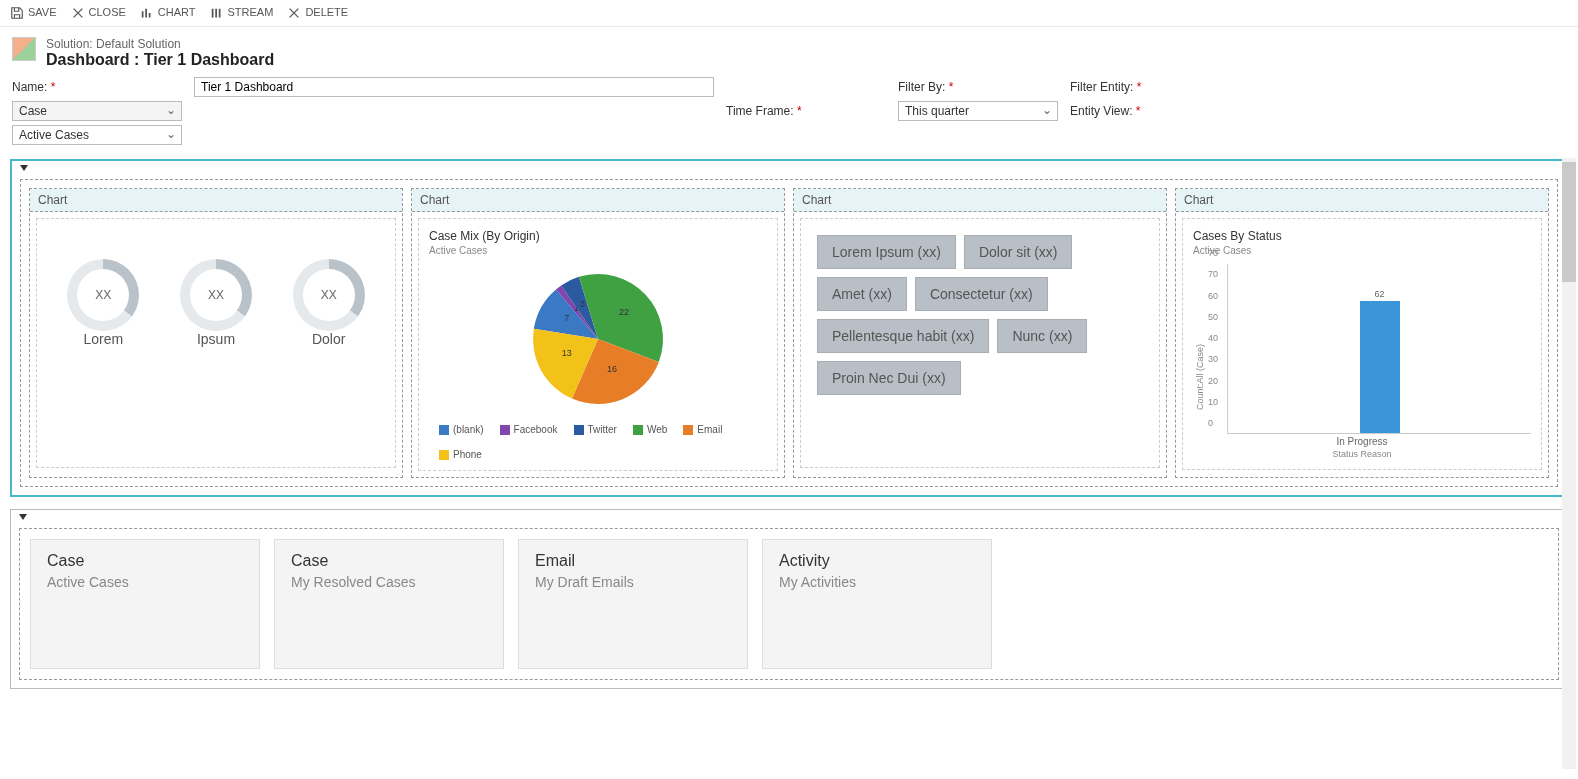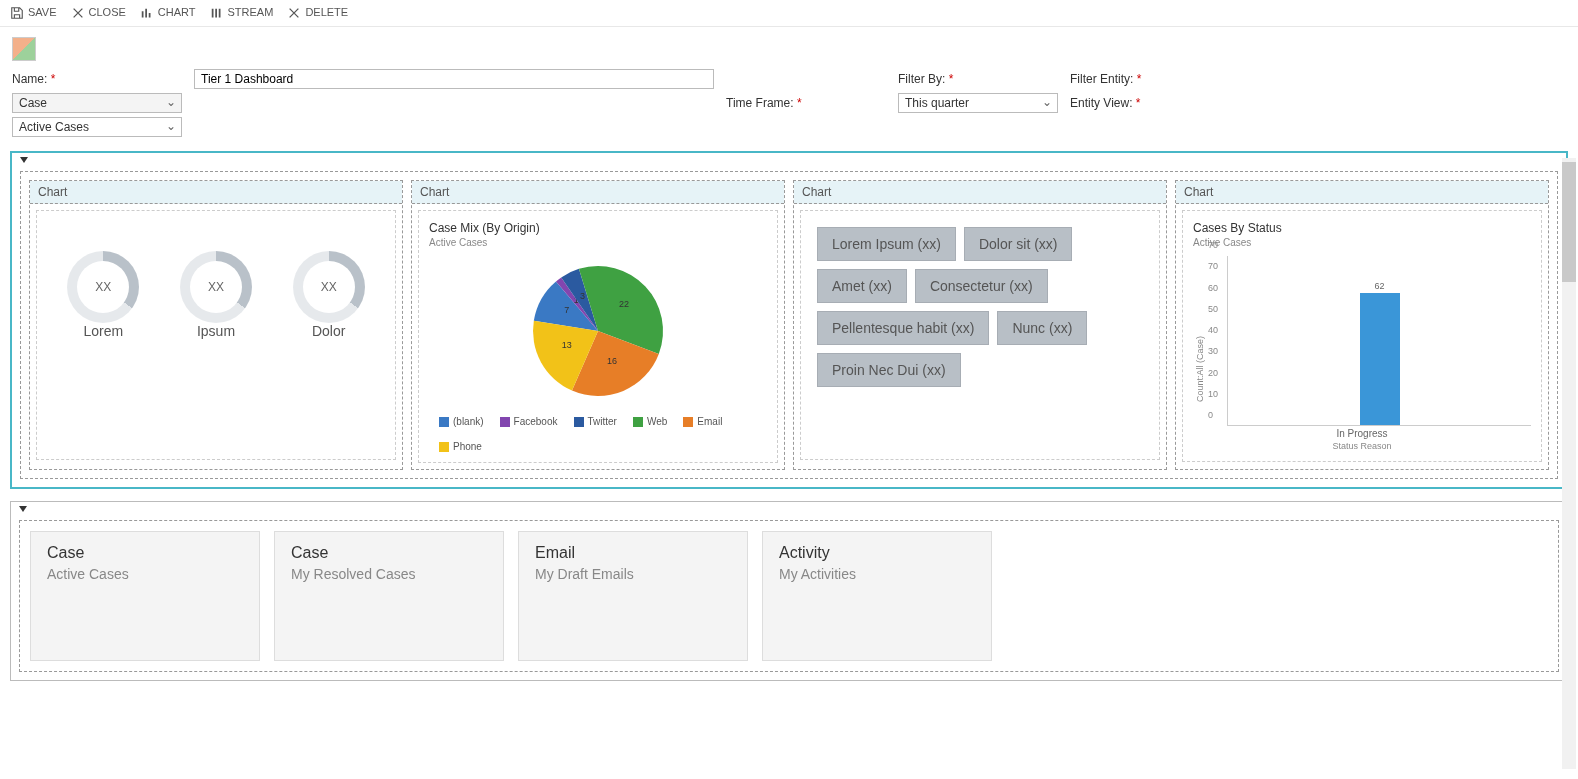--- a/index.html
+++ b/index.html
@@ -100,20 +100,24 @@
   <div class="tbtn">
     <svg viewBox="0 0 16 16">
         <path stroke="#555" stroke-width="1.5" d="M3 3l10 10M13 3L3 13"></path>
       </svg>
     <span>DELETE</span>
   </div>
 </div>
 
 <div class="header-area">
   <div class="icon-box"></div>
+  <div class="header-text">
+    <div class="sol">Solution: Default Solution</div>
+    <div class="title">Dashboard : Tier 1 Dashboard</div>
+  </div>
 </div>
 
 <div class="form-grid">
   <div class="lbl"><span>Name:</span> <span class="req">*</span></div>
   <input class="ctl" value="Tier 1 Dashboard" style="">
   <div></div>
   <div class="lbl"><span>Filter By:</span> <span class="req">*</span></div>
 
   <div class="lbl"><span>Filter Entity:</span> <span class="req">*</span></div>
   <div class="sel-wrap">

